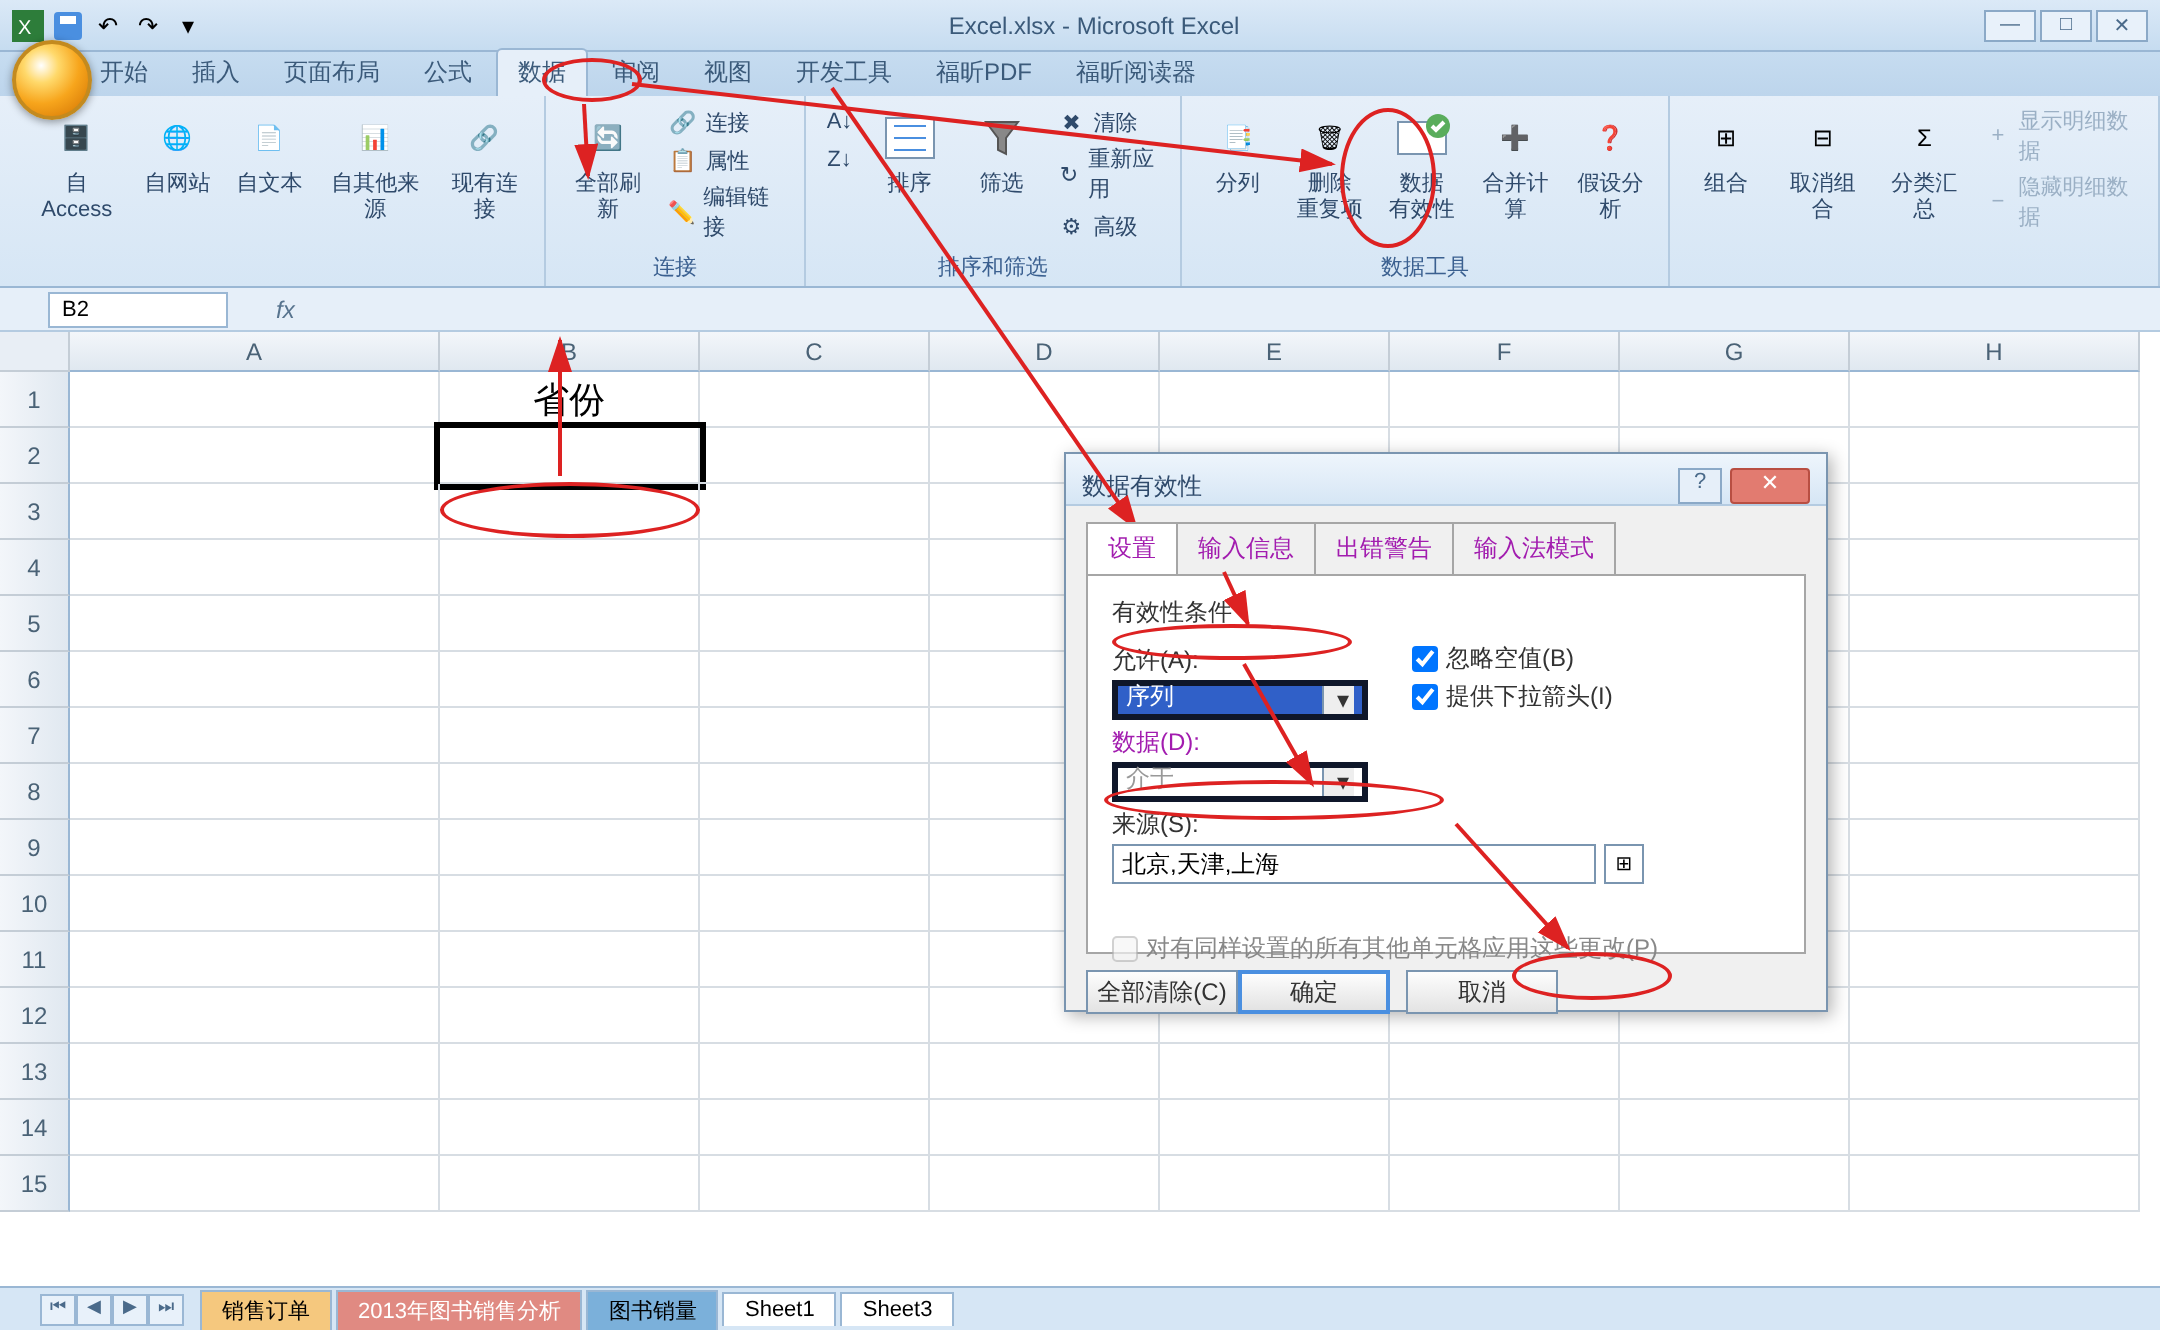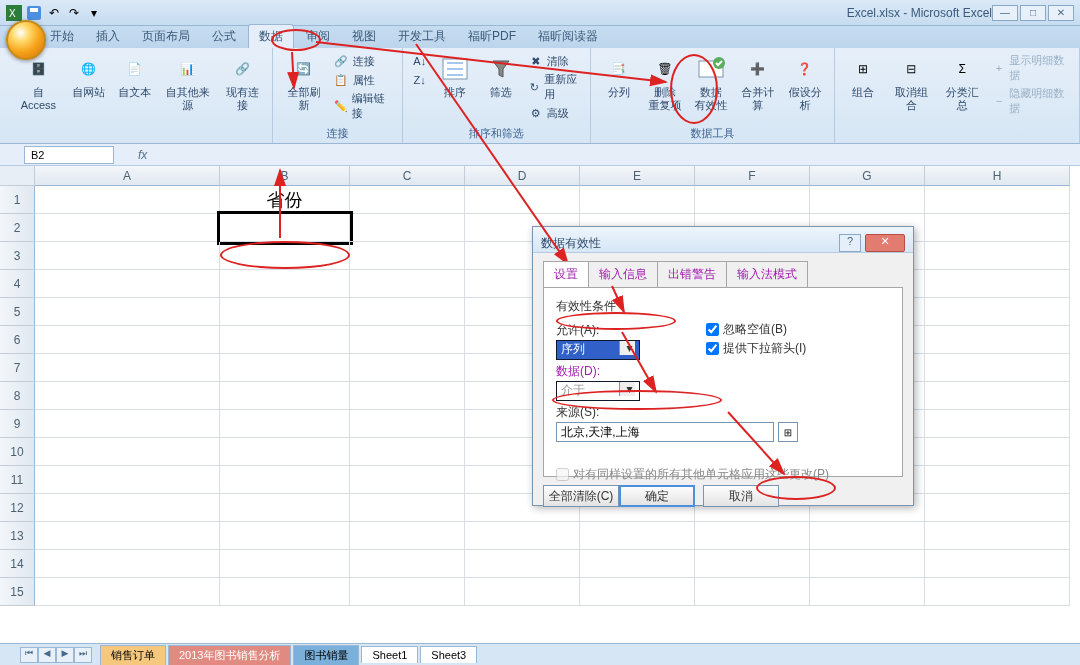--- a/index.html
+++ b/index.html
@@ -1,20 +1,20 @@
 <!DOCTYPE html>
 <html><head>
 <meta charset="utf-8">
 <style>
 *{box-sizing:border-box;margin:0;padding:0;font-family:"Microsoft YaHei",SimSun,Arial,sans-serif}
 body{background:#cfe4f5;width:1080px;height:665px;overflow:hidden;position:relative;font-size:12px}
 .titlebar{height:26px;background:linear-gradient(#dbe9f7,#c6dcf0);display:flex;align-items:center;padding:0 6px;border-bottom:1px solid #9ab7d4}
 .tb-left{display:flex;gap:4px;align-items:center}
 .tb-ico{width:16px;height:16px;display:inline-flex;align-items:center;justify-content:center}
-.tb-title{flex:1;text-align:right;color:#3b5a7a;font-size:12px}
+.tb-title{flex:1;text-align:center;color:#3b5a7a;font-size:12px}
 .tb-ctrl{display:flex;gap:2px}
 .tb-ctrl span{width:26px;height:16px;border:1px solid #8ba9c7;background:#e8f1fa;display:inline-flex;align-items:center;justify-content:center;font-size:10px;color:#4a6a8a}
 .menutabs{height:22px;display:flex;align-items:flex-end;padding-left:40px;gap:2px;background:linear-gradient(#c6dcf0,#bdd5ec)}
 .orb{position:absolute;left:6px;top:20px;width:40px;height:40px;border-radius:50%;background:radial-gradient(circle at 35% 30%,#fff 0%,#ffd96b 25%,#f7a51c 55%,#d06f00 100%);border:2px solid #c38a1f;box-shadow:0 1px 4px rgba(0,0,0,.4)}
 .mtab{padding:3px 10px;color:#3b5a7a;cursor:default}
 .mtab.active{background:#e6eff9;border:1px solid #9ab7d4;border-bottom:none;border-radius:3px 3px 0 0}
 .ribbon{height:96px;background:linear-gradient(#e6eff9,#d6e6f5);border-bottom:1px solid #9ab7d4;display:flex;padding-left:6px}
 .rgroup{border-right:1px solid #b4cbe1;padding:4px 6px 0;display:flex;flex-direction:column}
 .rgroup-body{flex:1;display:flex;align-items:flex-start;gap:2px}
 .rgroup-label{text-align:center;font-size:11px;color:#3b6090;padding:2px 0}
@@ -42,24 +42,24 @@
 .dlg-title{height:26px;background:linear-gradient(#eef5fc,#d6e6f5);display:flex;align-items:flex-end;padding:0 8px;border-bottom:1px solid #b4cbe1}
 .dlg-title .t{flex:1;color:#2f4a6b;font-size:12px}
 .dlg-title .help{width:22px;height:18px;background:#e6eff9;border:1px solid #8ba9c7;text-align:center;font-size:11px;margin-right:4px;color:#4a6a8a}
 .dlg-title .close{width:40px;height:18px;background:#e27b70;border:1px solid #b84e42;text-align:center;color:#fff;font-size:11px;border-radius:2px}
 .dlg-tabs{display:flex;padding:8px 10px 0;gap:0}
 .dtab{padding:4px 10px;border:1px solid #a6a6a6;border-bottom:none;background:#f0f0f0;font-size:12px;color:#a21caf;margin-right:-1px}
 .dtab.active{background:#fff;position:relative;z-index:1}
 .dlg-body{margin:0 10px 8px;border:1px solid #a6a6a6;background:#fff;padding:10px 12px;height:190px;position:relative}
 .fieldset-lbl{font-size:12px;color:#333;margin-bottom:4px}
 .flabel{font-size:12px;color:#333;margin:3px 0 1px}
-.fsel{width:84px;height:20px;border:1px solid #0f172a;background:#fff;display:flex;align-items:flex-start;padding:0 4px;font-size:12px}
+.fsel{width:128px;height:20px;border:3px solid #0f172a;background:#fff;display:flex;align-items:flex-end;padding:0 4px;font-size:12px}
 .fsel.active{background:#3060c8;color:#fff}
 .fsel .dd{margin-left:auto;border-left:1px solid #7a95b0;padding-left:4px;color:#333;background:#eee;width:16px;text-align:center}
-.ftext{width:218px;height:20px;border:1px solid #7a95b0;padding:0 4px;font-size:12px}
+.ftext{width:242px;height:20px;border:1px solid #7a95b0;padding:0 4px;font-size:12px}
 .fchk{display:flex;align-items:center;gap:4px;font-size:12px;color:#333;margin:2px 0}
 .fchk input{width:13px;height:13px}
 .dlg-btns{display:flex;padding:0 10px 10px}
 .dbtn{min-width:76px;height:22px;border:1px solid #7a95b0;background:linear-gradient(#fdfdfd,#e3e3e3);font-size:12px;color:#333}
 .dbtn.primary{border:2px solid #4a8fe0}
 .sheetbar{position:absolute;bottom:0;left:0;right:0;height:22px;background:#d6e6f5;display:flex;align-items:center;padding-left:20px;gap:2px;font-size:11px;border-top:1px solid #9ab7d4}
 .sheetbar .nav{display:flex;gap:0;margin-right:6px}
 .sheetbar .nav span{width:18px;height:16px;border:1px solid #9ab7d4;background:#e8f1fa;text-align:center;font-size:9px;color:#4a6a8a}
 .stab{padding:2px 10px;background:#fff;border:1px solid #9ab7d4;border-bottom:none}
 .stab.a{background:#f5c87e}

